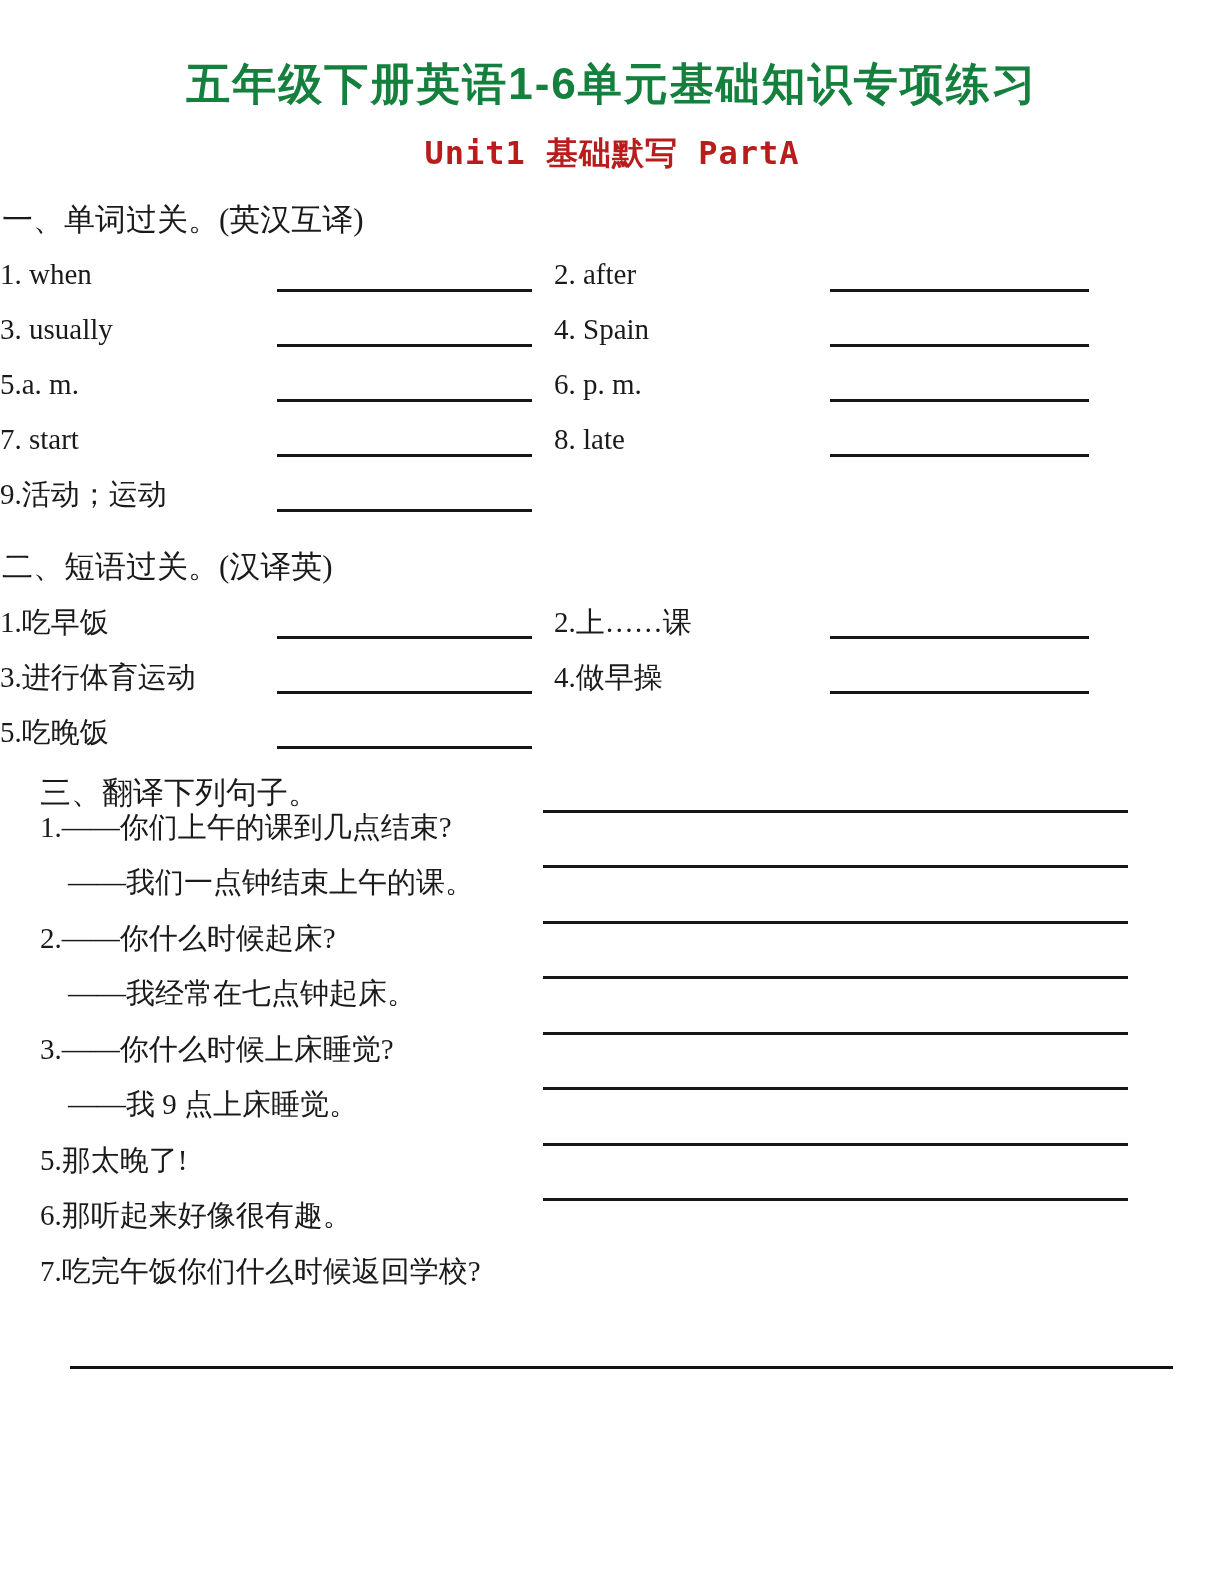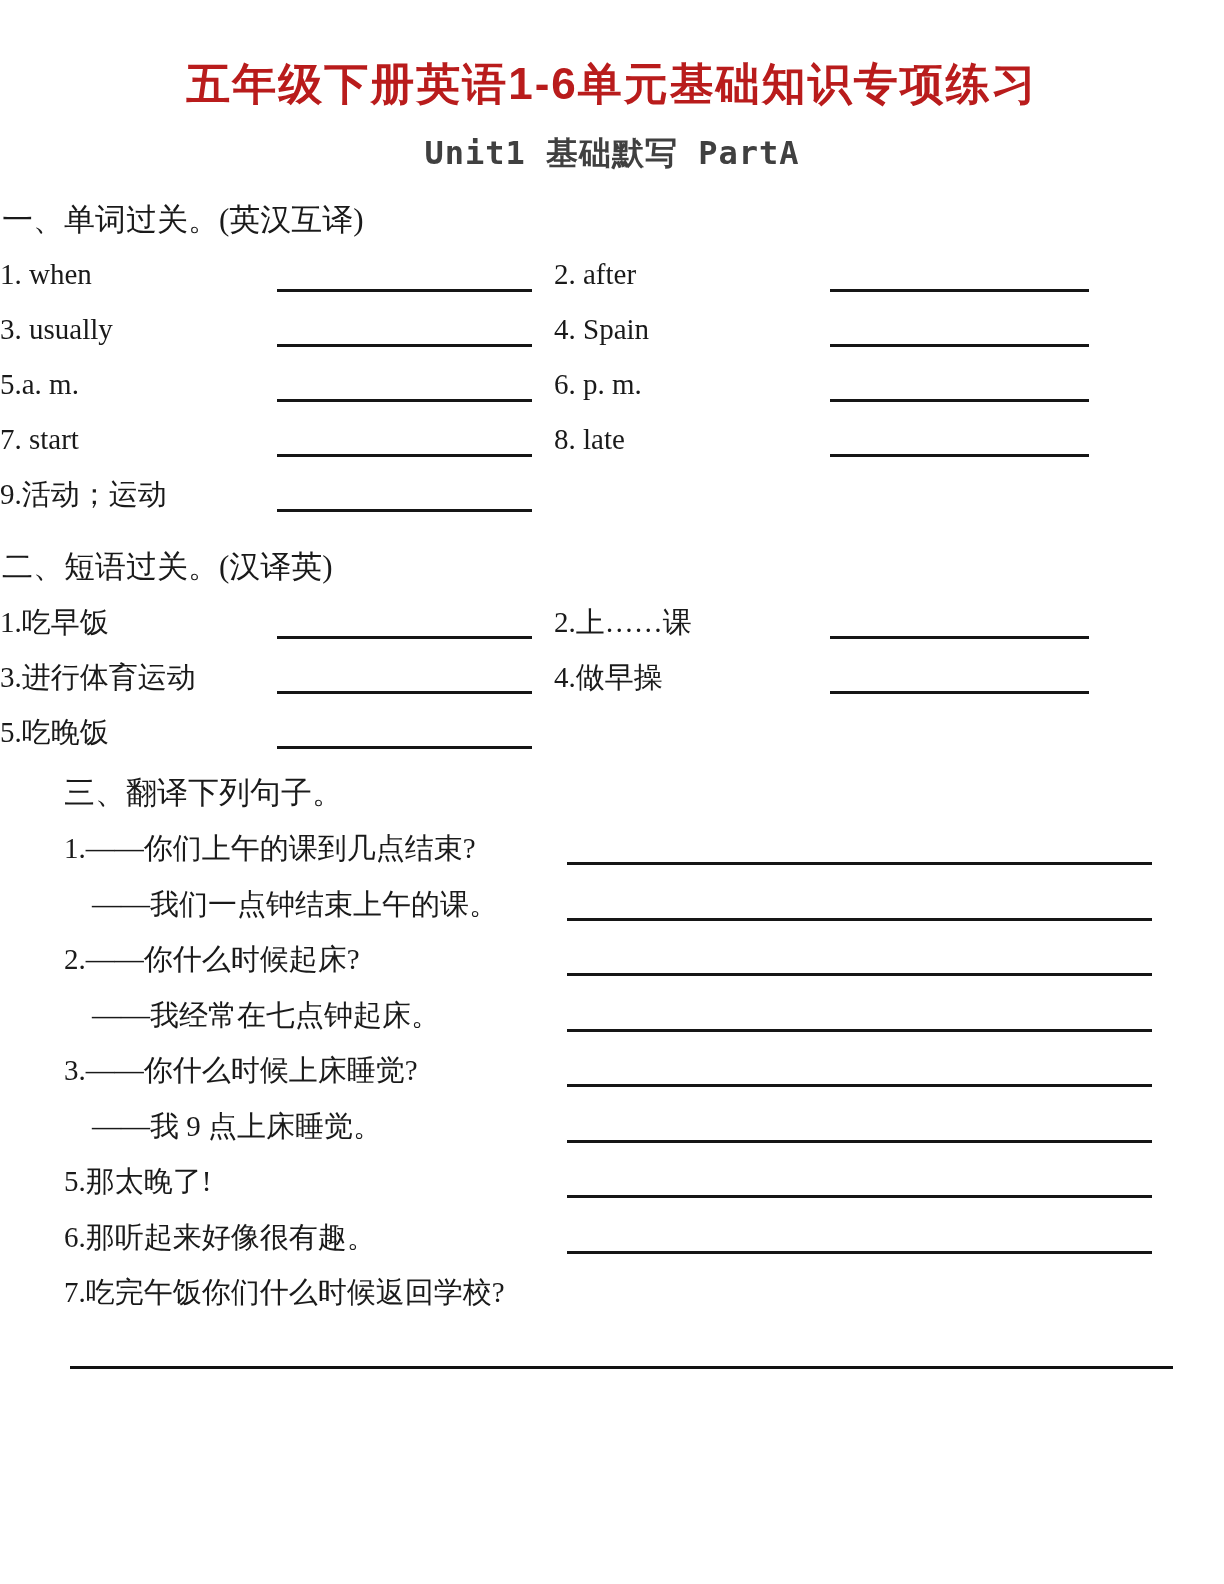--- a/index.html
+++ b/index.html
@@ -14,21 +14,21 @@
   }
   .title{
     margin:0;
     padding-top:62px;
     text-align:center;
     font-size:44px;
     font-weight:700;
     line-height:1;
     letter-spacing:2px;
     font-family:"Liberation Sans","DejaVu Sans",sans-serif;
-    color:#b91c1c;
+    color:#15803d;
   }
   .subtitle{
     margin-top:31px;
     text-align:center;
     font-size:32px;
     font-weight:700;
     line-height:1.05;
     letter-spacing:1px;
     font-family:"DejaVu Sans Mono","Liberation Mono",monospace;
   }
@@ -46,21 +46,21 @@
   .wrow{display:flex;align-items:flex-end;height:55px;}
   .wlabel{
     flex:0 0 277px;
     font-size:29px;
     line-height:1.18;
     white-space:nowrap;
   }
   .wlabel.r2{flex:0 0 276px;margin-left:22px;}
   .wline{flex:0 0 255px;height:0;border-bottom:3px solid #161616;}
   .wline.r2{flex:0 0 259px;}
-  .srow{display:flex;align-items:flex-end;height:55.5px;}
+  .srow{display:flex;align-items:flex-start;height:55.5px;}
   .stext{
     flex:0 0 503px;
     font-size:29px;
     line-height:1.18;
     white-space:nowrap;
     box-sizing:border-box;
   }
   .stext.indent{padding-left:28px;}
   .sline{flex:0 0 585px;height:0;border-bottom:3px solid #161616;}
   .bottom-line{
@@ -70,21 +70,21 @@
     border-top:3px solid #111111;
   }
 </style>
 </head>
 <body>
 
 <div class="page">
 
   <div class="title">五年级下册英语1-6单元基础知识专项练习</div>
 
-  <div class="subtitle" style="color: #404040;">Unit1 基础默写 PartA</div>
+  <div class="subtitle" style="color: #b91c1c;">Unit1 基础默写 PartA</div>
 
   <div class="sec" id="sec1">
     <div class="sec-head">一、单词过关。(英汉互译)</div>
     <div class="wrows">
         <div class="wrow">
           <span class="wlabel">1. when</span>
           <span class="wline"></span>
           <span class="wlabel r2">2. after</span>
           <span class="wline r2"></span>
         </div>
@@ -128,21 +128,21 @@
           <span class="wlabel r2">4.做早操</span>
           <span class="wline r2"></span>
         </div>
         <div class="wrow">
           <span class="wlabel">5.吃晚饭</span>
           <span class="wline"></span>
         </div>
       </div>
   </div>
 
-  <div class="sec" id="sec3" style="padding-left:64px;">
+  <div class="sec" id="sec3" style="padding-left:40px;">
     <div class="sec-head" style="margin-left:0;">三、翻译下列句子。</div>
     <div class="srows">
         <div class="srow">
           <span class="stext">1.——你们上午的课到几点结束?</span>
           <span class="sline"></span>
         </div>
         <div class="srow">
           <span class="stext indent">——我们一点钟结束上午的课。</span>
           <span class="sline"></span>
         </div>

